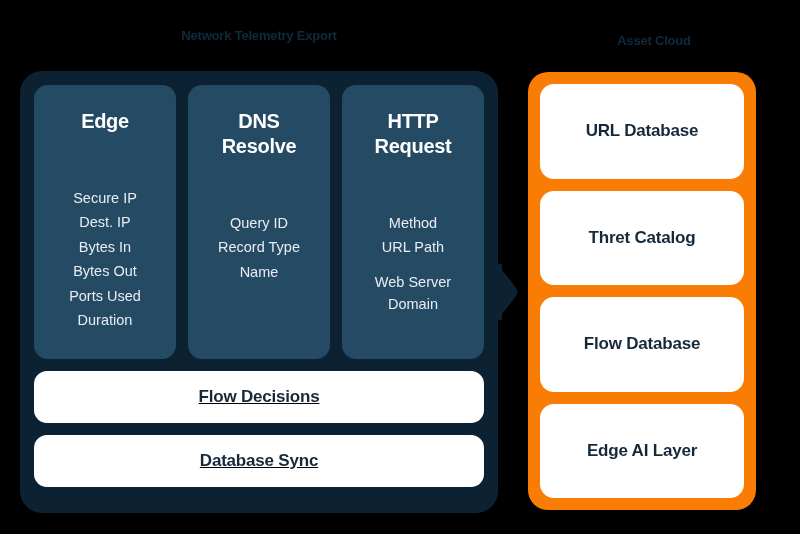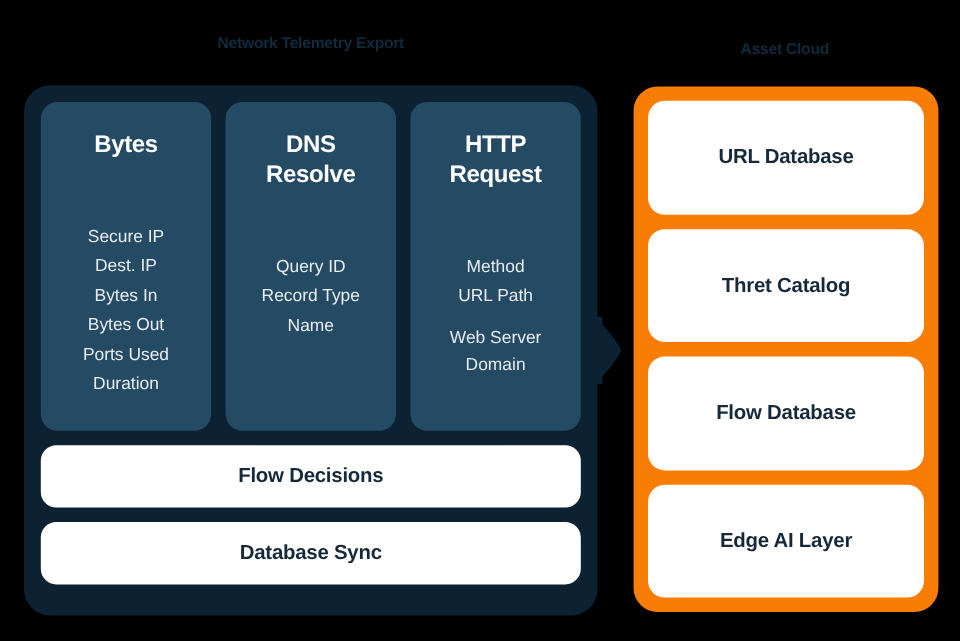--- a/index.html
+++ b/index.html
@@ -93,20 +93,21 @@
     white-space: pre-line;
   }
   .card-field.spaced { margin-top: 10px; }
 
   
   .bar-list {
     display: flex;
     flex-direction: column;
     gap: 12px;
     margin-top: 12px;
+    text-decoration: underline;
   }
 
   .white-bar {
     height: 52px;
     background: #FFFFFF;
     border-radius: 13px;
     display: flex;
     align-items: center;
     justify-content: center;
   }
@@ -125,21 +126,21 @@
     top: 264px;
     width: 22px;
     height: 56px;
   }
 
   
   .panel-orange {
     position: absolute;
     left: 528px;
     top: 72px;
-    width: 254px;
+    width: 228px;
     height: 438px;
     background: #F97C05;
     border-radius: 20px;
     padding: 12px;
     display: flex;
     flex-direction: column;
     gap: 12px;
   }
 
   .asset-card {
@@ -166,21 +167,21 @@
 
   <div class="section-title title-left">Network Telemetry Export</div>
 
   <div class="section-title title-right">Asset Cloud</div>
 
   <div class="panel-dark">
 
     <div class="cards-row">
 
       <div class="telemetry-card">
-        <div class="card-heading">Bytes</div>
+        <div class="card-heading">Edge</div>
         <div class="card-fields">
           <div class="card-field">Secure IP</div>
           <div class="card-field">Dest. IP</div>
           <div class="card-field">Bytes In</div>
           <div class="card-field">Bytes Out</div>
           <div class="card-field">Ports Used</div>
           <div class="card-field">Duration</div>
         </div>
       </div>
 

